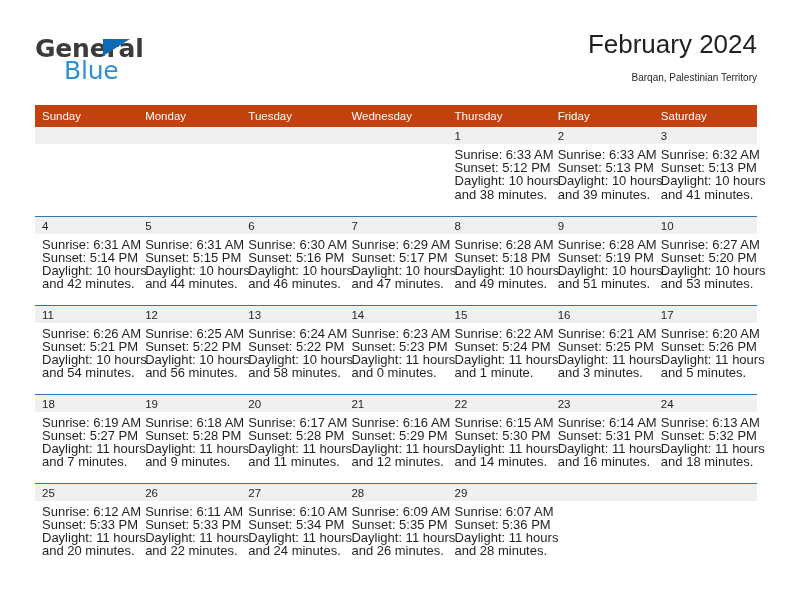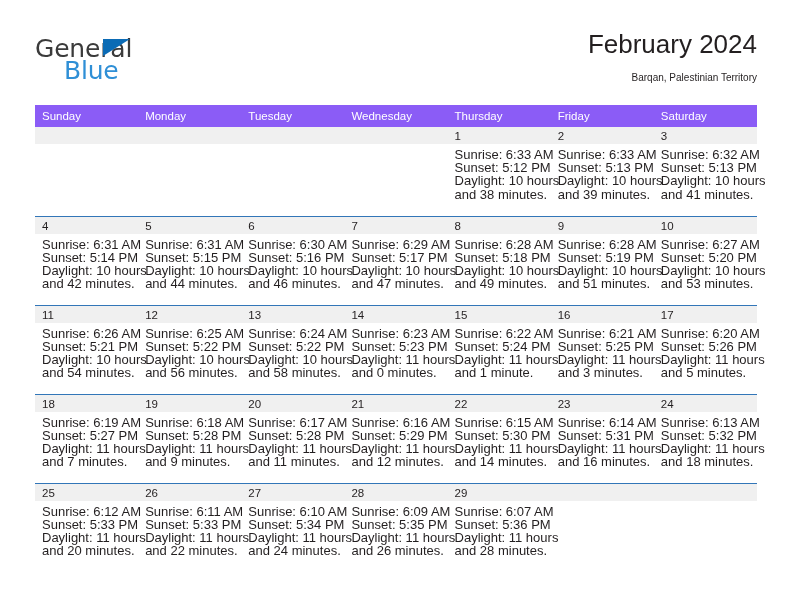--- a/index.html
+++ b/index.html
@@ -37,21 +37,21 @@
     height: 52px;
   }
   .logo-general {
     position: absolute;
     left: 0;
     top: 0;
     font-size: 25px;
     letter-spacing: -0.2px;
     color: #3b3b3b;
     font-family: "DejaVu Sans", sans-serif;
-    font-weight: 400;
+    font-weight: 700;
   }
   .logo-tri {
     position: absolute;
     left: 68px;
     top: 5px;
     width: 0;
     height: 0;
     border-left: 27px solid #0b6bb5;
     border-bottom: 17px solid transparent;
   }
@@ -93,21 +93,21 @@
   
   .calendar {
     position: absolute;
     left: 35px;
     top: 105px;
     width: 722px;
     border-collapse: collapse;
     table-layout: fixed;
   }
   .calendar th {
-    background: #8b5cf6;
+    background: #c2410c;
     color: #ffffff;
     font-size: 11.5px;
     font-weight: 400;
     text-align: left;
     padding: 5px 0 5px 7px;
     height: 19px;
     box-sizing: border-box;
   }
   .calendar td {
     vertical-align: top;

